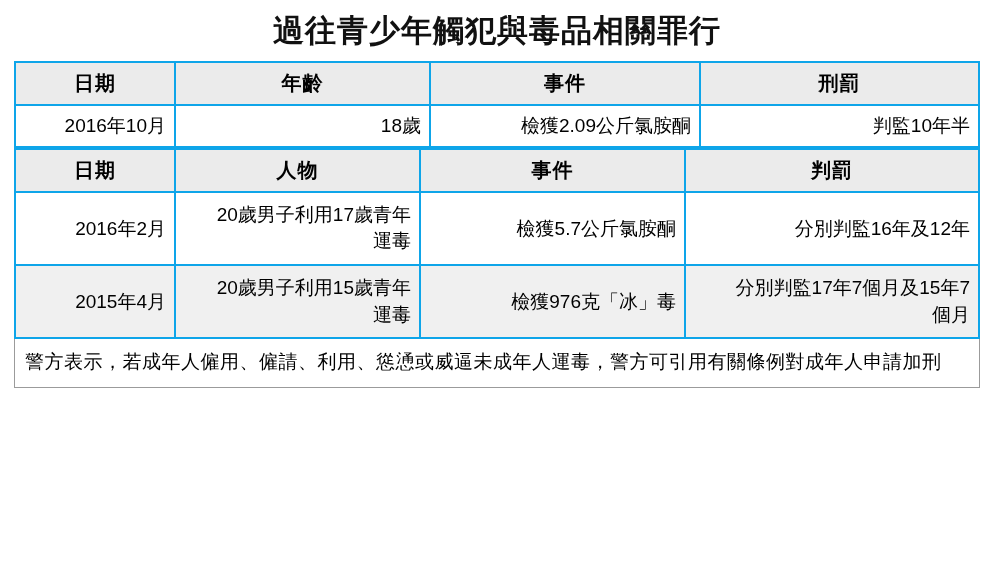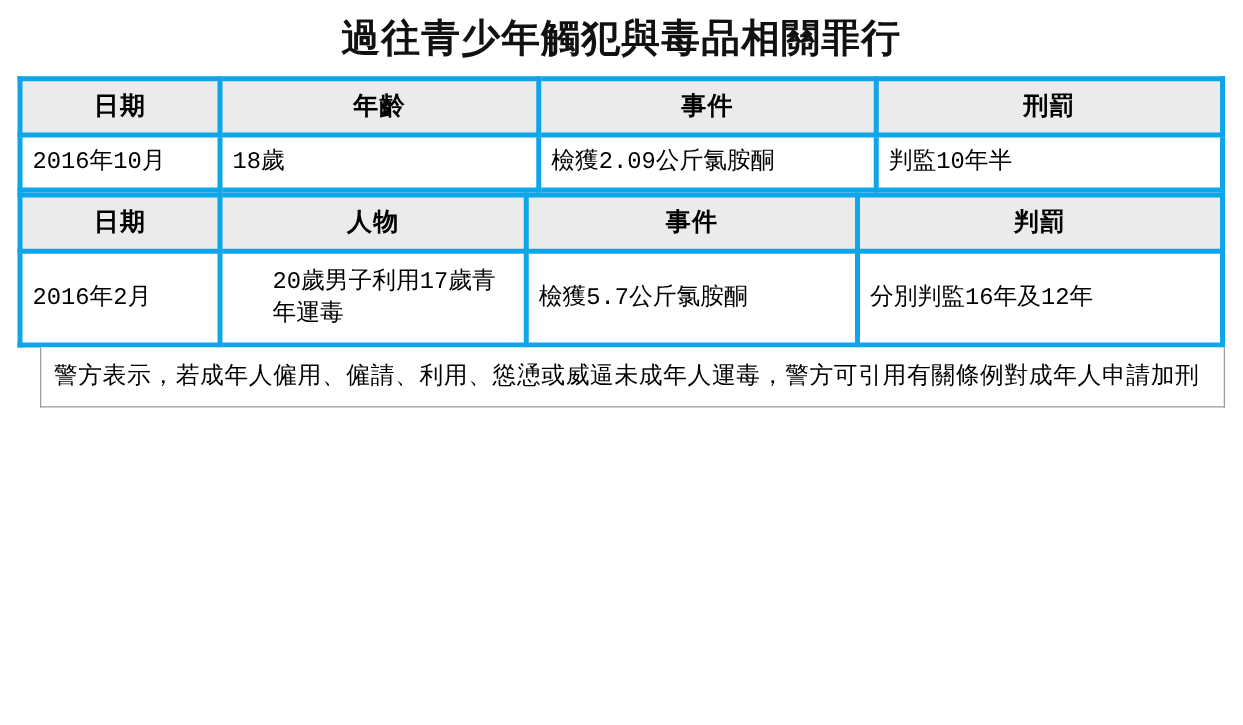--- a/index.html
+++ b/index.html
@@ -41,58 +41,56 @@
   }
   table.t1 col.c1, table.t2 col.c1 { width: 160px; }
   table.t1 col.c2 { width: 255px; }
   table.t1 col.c3 { width: 270px; }
   table.t1 col.c4 { width: auto; }
   table.t2 col.c2 { width: 245px; }
   table.t2 col.c3 { width: 265px; }
   table.t2 col.c4 { width: auto; }
 
   th, td {
-    border: 4px solid #0ea5e9;
+    border: 2px solid #0ea5e9;
     font-size: 19px;
     line-height: 1.45;
     vertical-align: middle;
   }
   thead th {
     background: #ebebeb;
     text-align: center;
     font-weight: bold;
     padding: 6px 4px;
     font-size: 20px;
     letter-spacing: 1px;
   }
   tbody td {
     padding: 6px 8px;
-    text-align: left;
+    text-align: right;
     background: #ffffff;
-    font-family: Liberation Mono, monospace;
   }
   tbody tr.alt td {
     background: #f0f0f0;
   }
   .t2 tbody td {
     padding: 9px 8px;
   }
   .t2 tbody td.wrapcell {
     line-height: 1.4;
     padding-left: 40px;
   }
   .note {
     border: 1px solid #9b9b9b;
     border-top: none;
     padding: 8px 10px 10px 10px;
     font-size: 19px;
     line-height: 1.55;
     background: #ffffff;
     letter-spacing: 0.5px;
-    margin-left: 18px;
   }
 </style>
 </head>
 <body>
 
 <div class="page">
 
   <div class="title">過往青少年觸犯與毒品相關罪行</div>
 
   <table class="t1">
@@ -136,18 +134,24 @@
         <th>判罰</th>
       </tr>
     </thead>
     <tbody>
       <tr>
         <td>2016年2月</td>
         <td class="wrapcell">20歲男子利用17歲青年運毒</td>
         <td>檢獲5.7公斤氯胺酮</td>
         <td>分別判監16年及12年</td>
       </tr>
+      <tr class="alt">
+        <td>2015年4月</td>
+        <td class="wrapcell">20歲男子利用15歲青年運毒</td>
+        <td>檢獲976克「冰」毒</td>
+        <td class="wrapcell">分別判監17年7個月及15年7個月</td>
+      </tr>
     </tbody>
   </table>
 
   <div class="note">警方表示，若成年人僱用、僱請、利用、慫慂或威逼未成年人運毒，警方可引用有關條例對成年人申請加刑</div>
 
 </div>
 
 </body></html>

